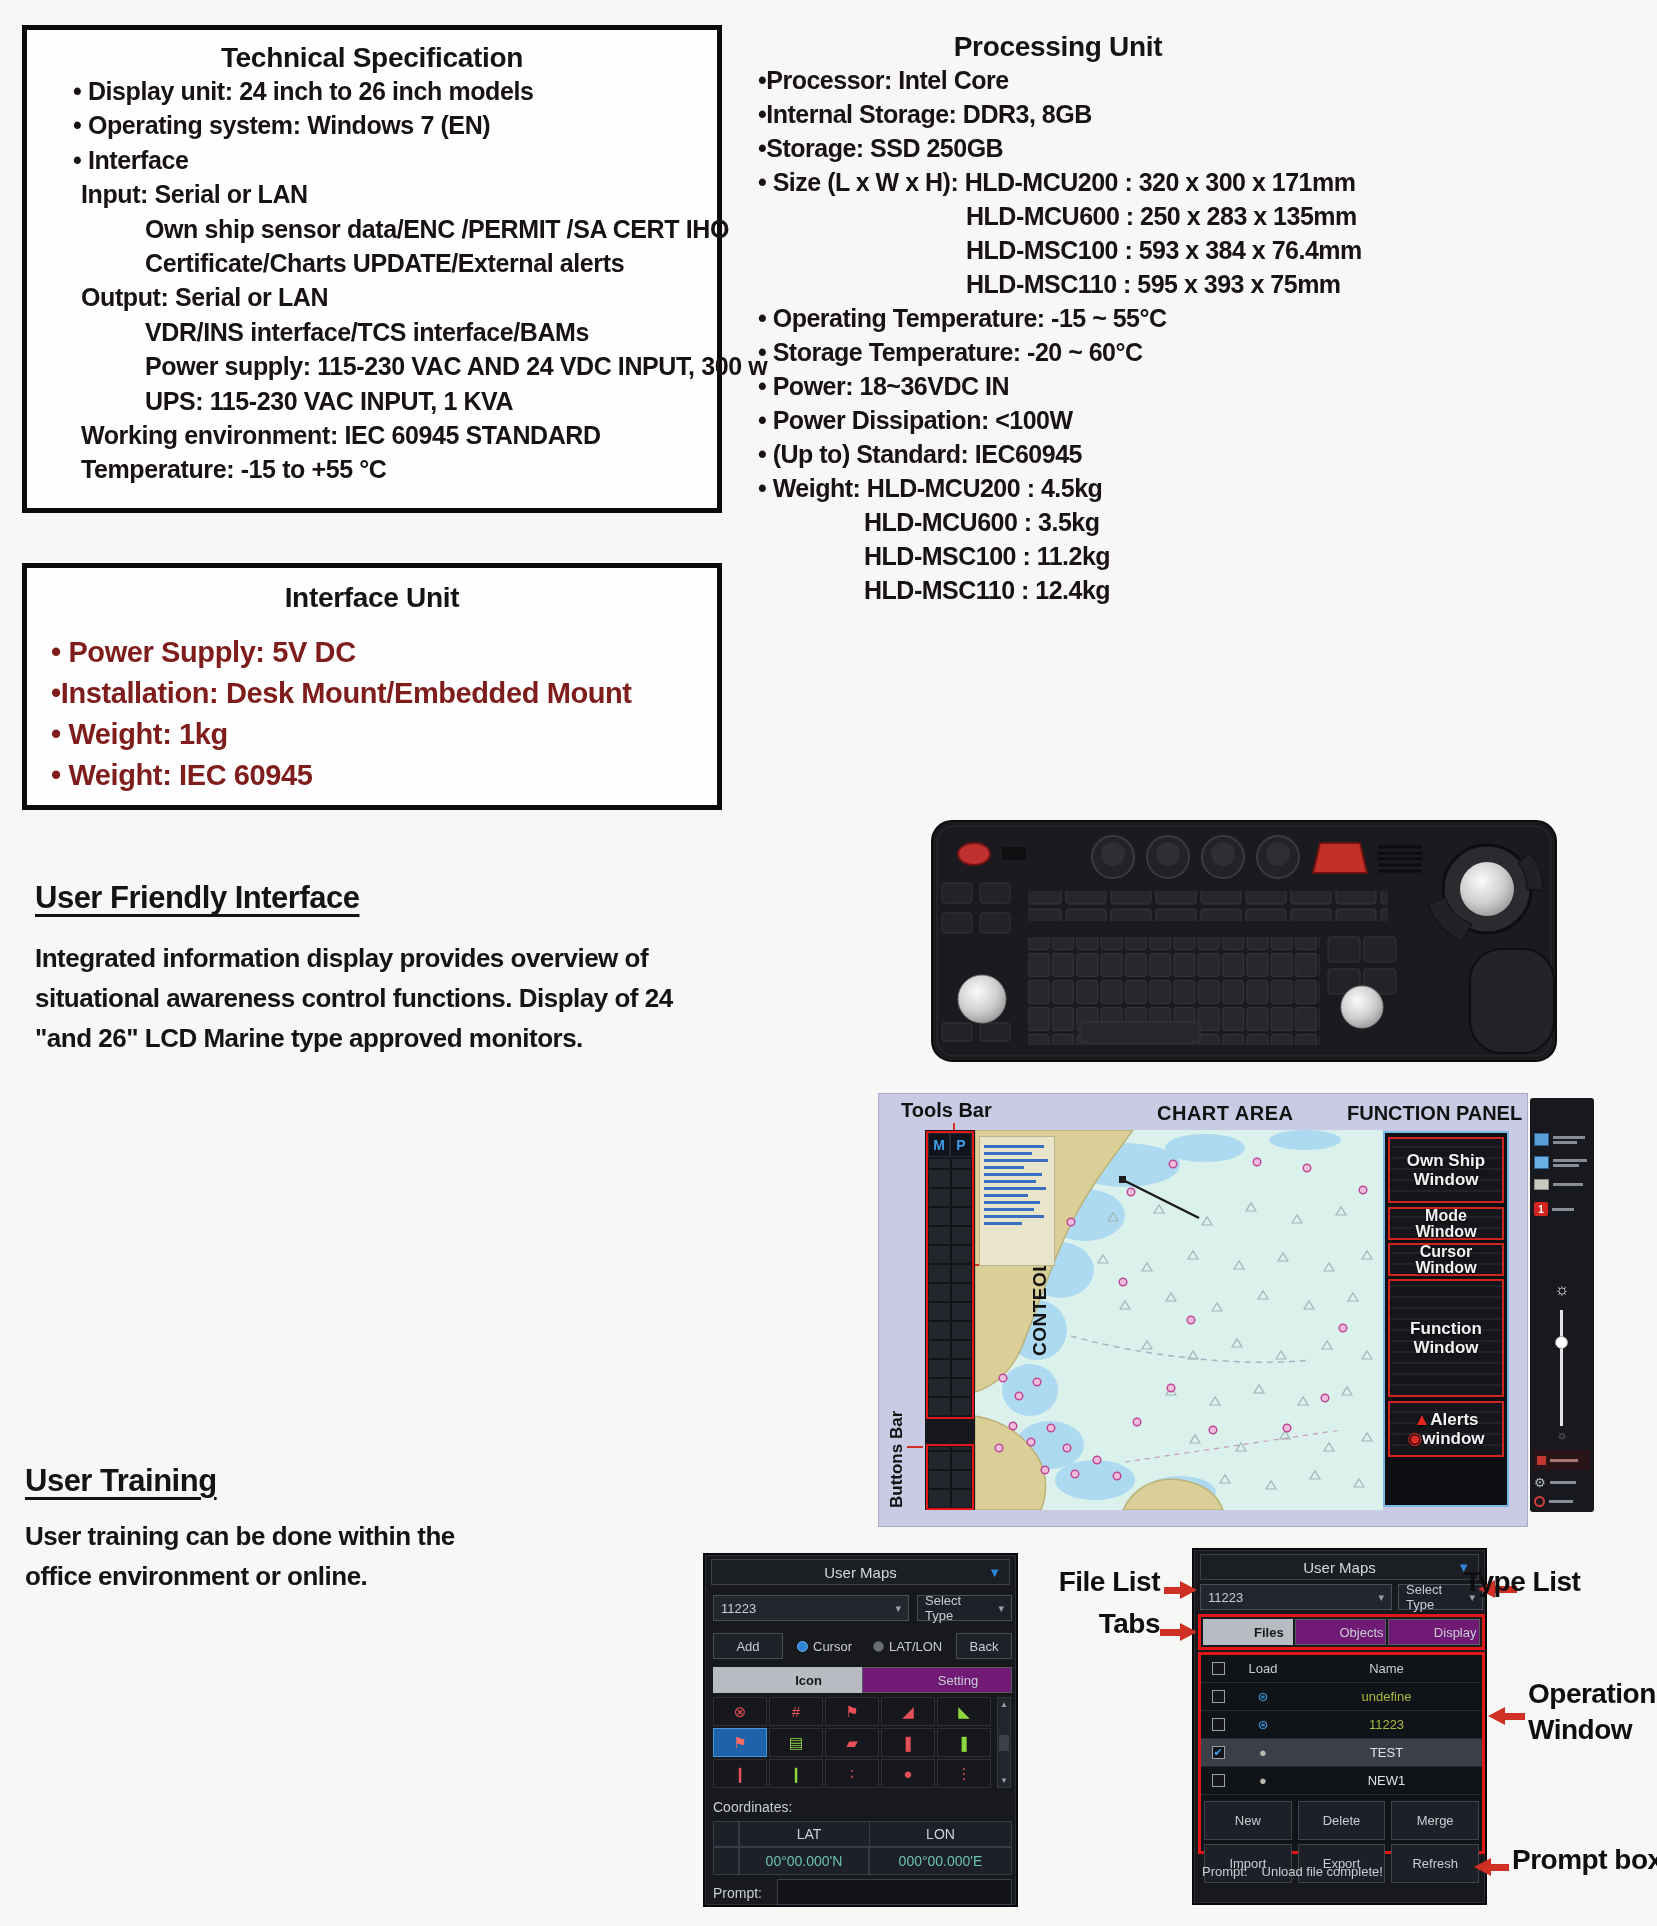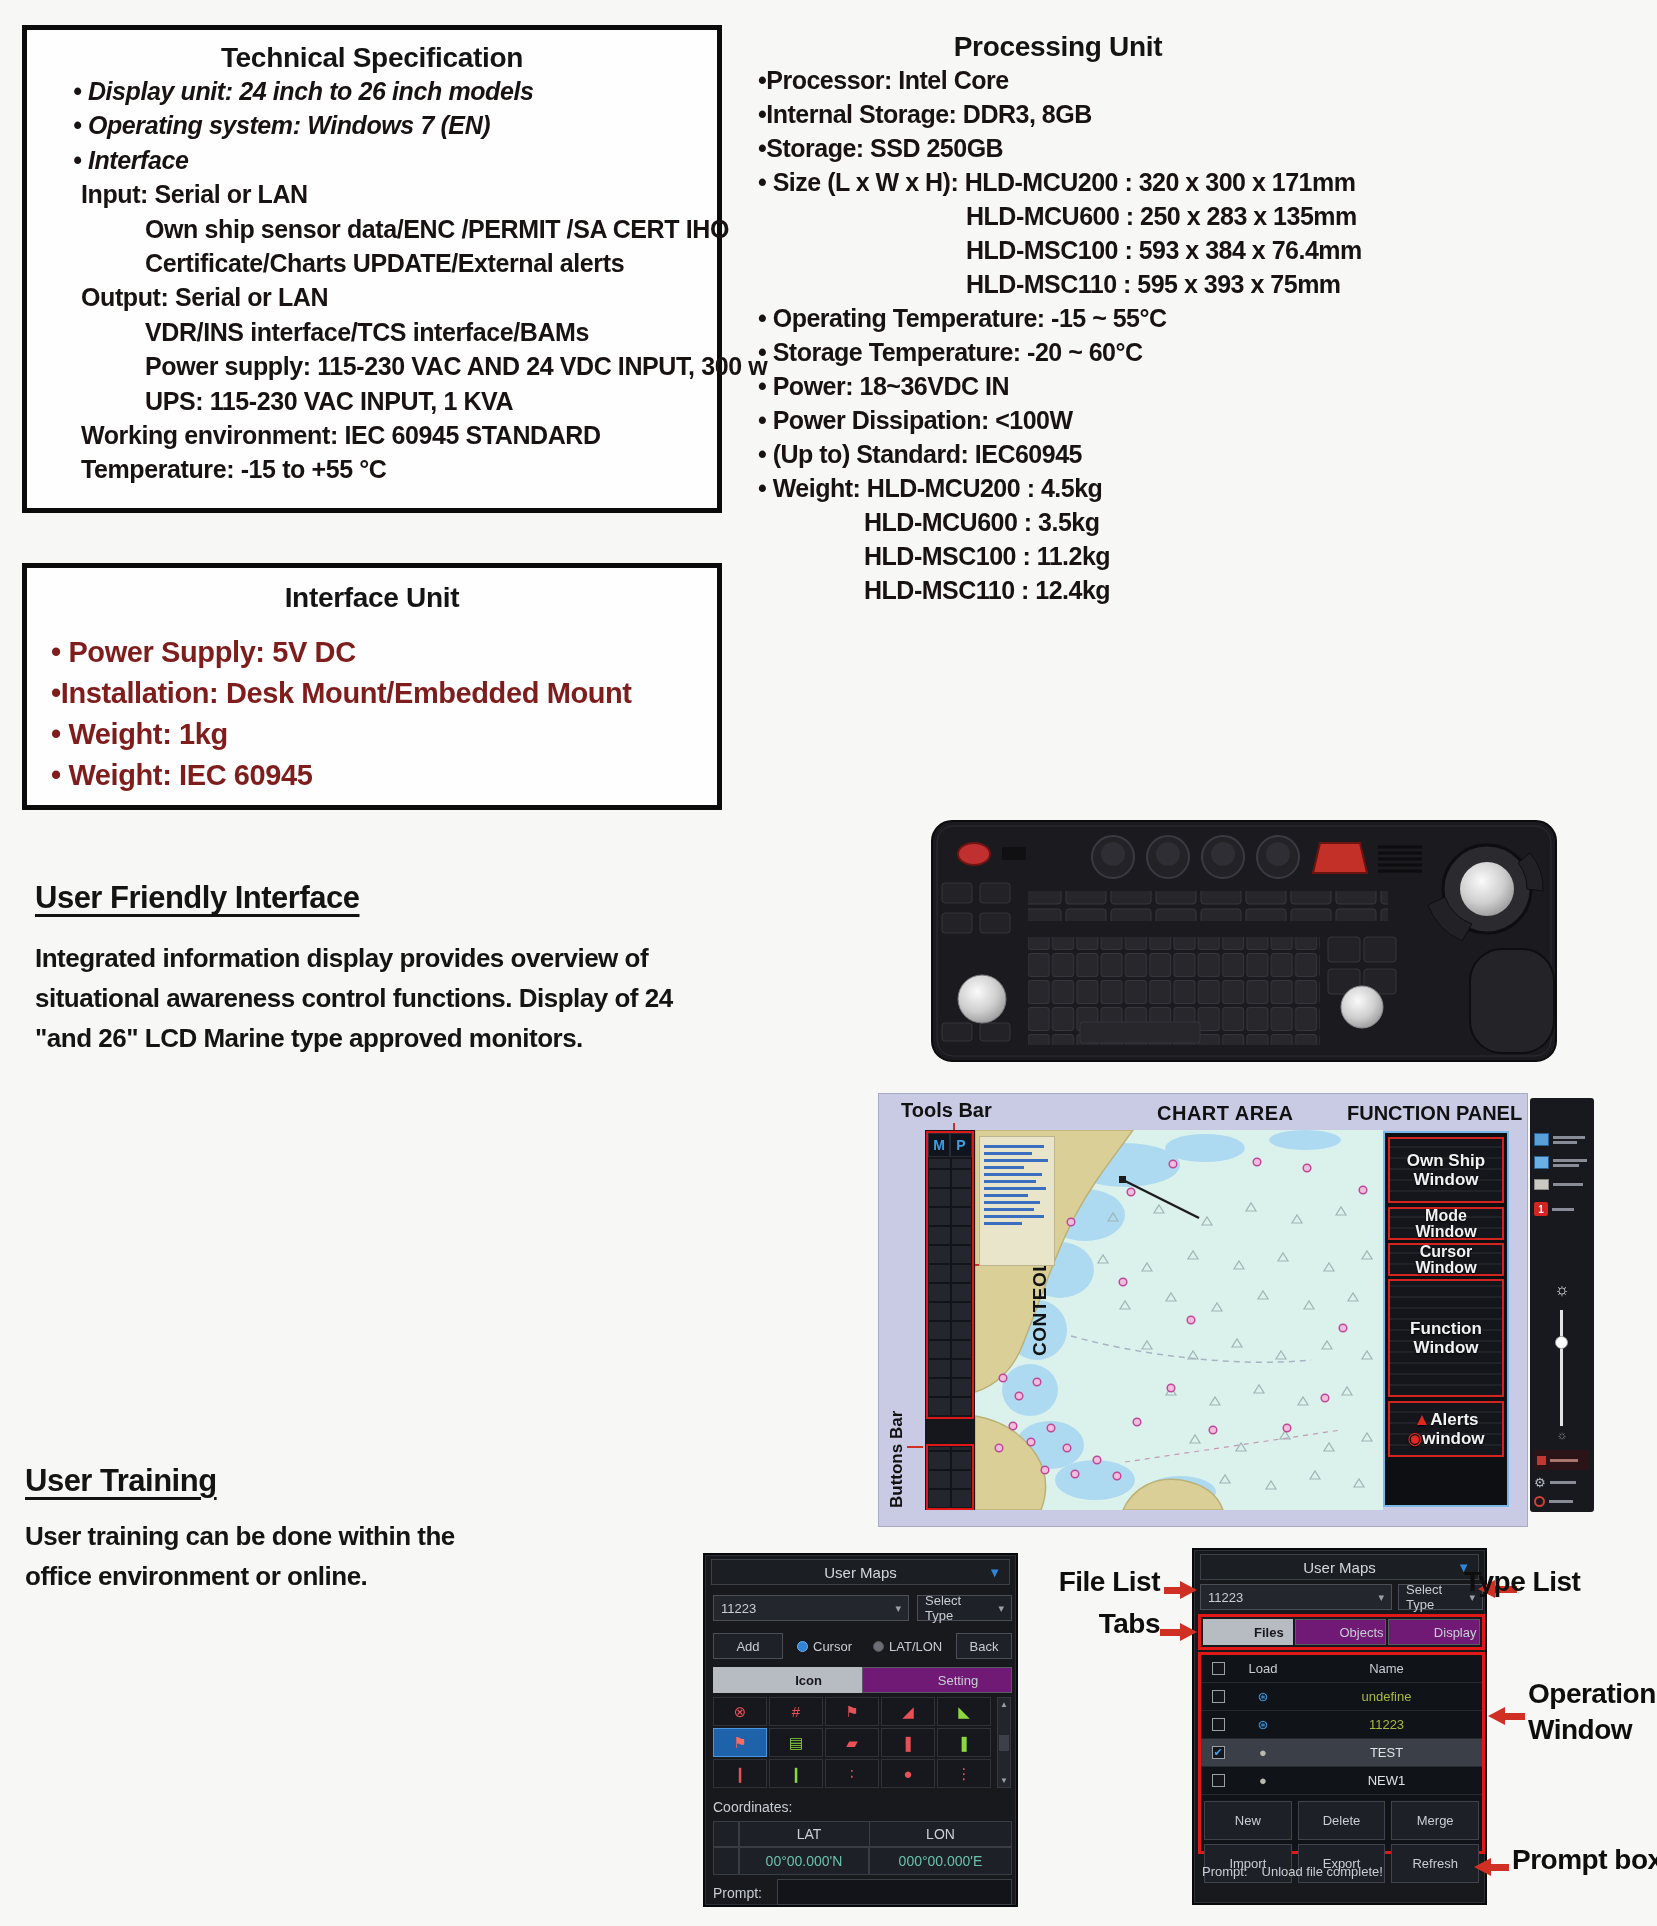--- a/index.html
+++ b/index.html
@@ -8,21 +8,21 @@
     position: relative; width: 1657px; height: 1926px;
     background: #f7f7f5; overflow: hidden;
     font-family: "Liberation Sans", "DejaVu Sans", sans-serif;
     color: #141414;
   }
   .abs { position: absolute; }
   
   .specbox { position:absolute; background:#fefefe; border:5px solid #0b0b0b; }
   .boxtitle { text-align:center; font-size:28px; font-weight:700; letter-spacing:-0.3px; padding-top:6px; }
   .sline { font-size:25px; font-weight:700; letter-spacing:-0.4px; line-height:34.4px; white-space:nowrap; color:#181212; }
-  .i0 { margin-left:22px;font-style:italic; } .i1 { margin-left:30px; } .i2 { margin-left:94px; }
+  .i0 { margin-left:22px; } .i1 { margin-left:30px; } .i2 { margin-left:94px; }
   .proccol { position:absolute; }
   .pline { font-size:25px; font-weight:700; letter-spacing:-0.5px; line-height:34px; white-space:nowrap; color:#181212; }
   .p0 { margin-left:6px; } .psize { margin-left:214px; } .pwt { margin-left:112px; }
   .iline { font-size:29px; font-weight:700; letter-spacing:-0.4px; line-height:41px; white-space:nowrap; color:#7f1d1d; }
   .h-ul { font-size:31px; font-weight:700; letter-spacing:-0.5px; text-decoration:underline; text-decoration-thickness:3px; text-underline-offset:6px; white-space:nowrap; }
   .para { font-size:26px; font-weight:700; letter-spacing:-0.5px; line-height:40px; color:#141414; }
   
   .shot { position:absolute; background:#c9cbe4; border:1px solid #a9abc6; }
   .shot-label { position:absolute; font-size:20px; font-weight:700; color:#111; white-space:nowrap; }
   .vlabel { position:absolute; transform:rotate(-90deg); transform-origin:0 0; white-space:nowrap; font-weight:700; color:#111; }

